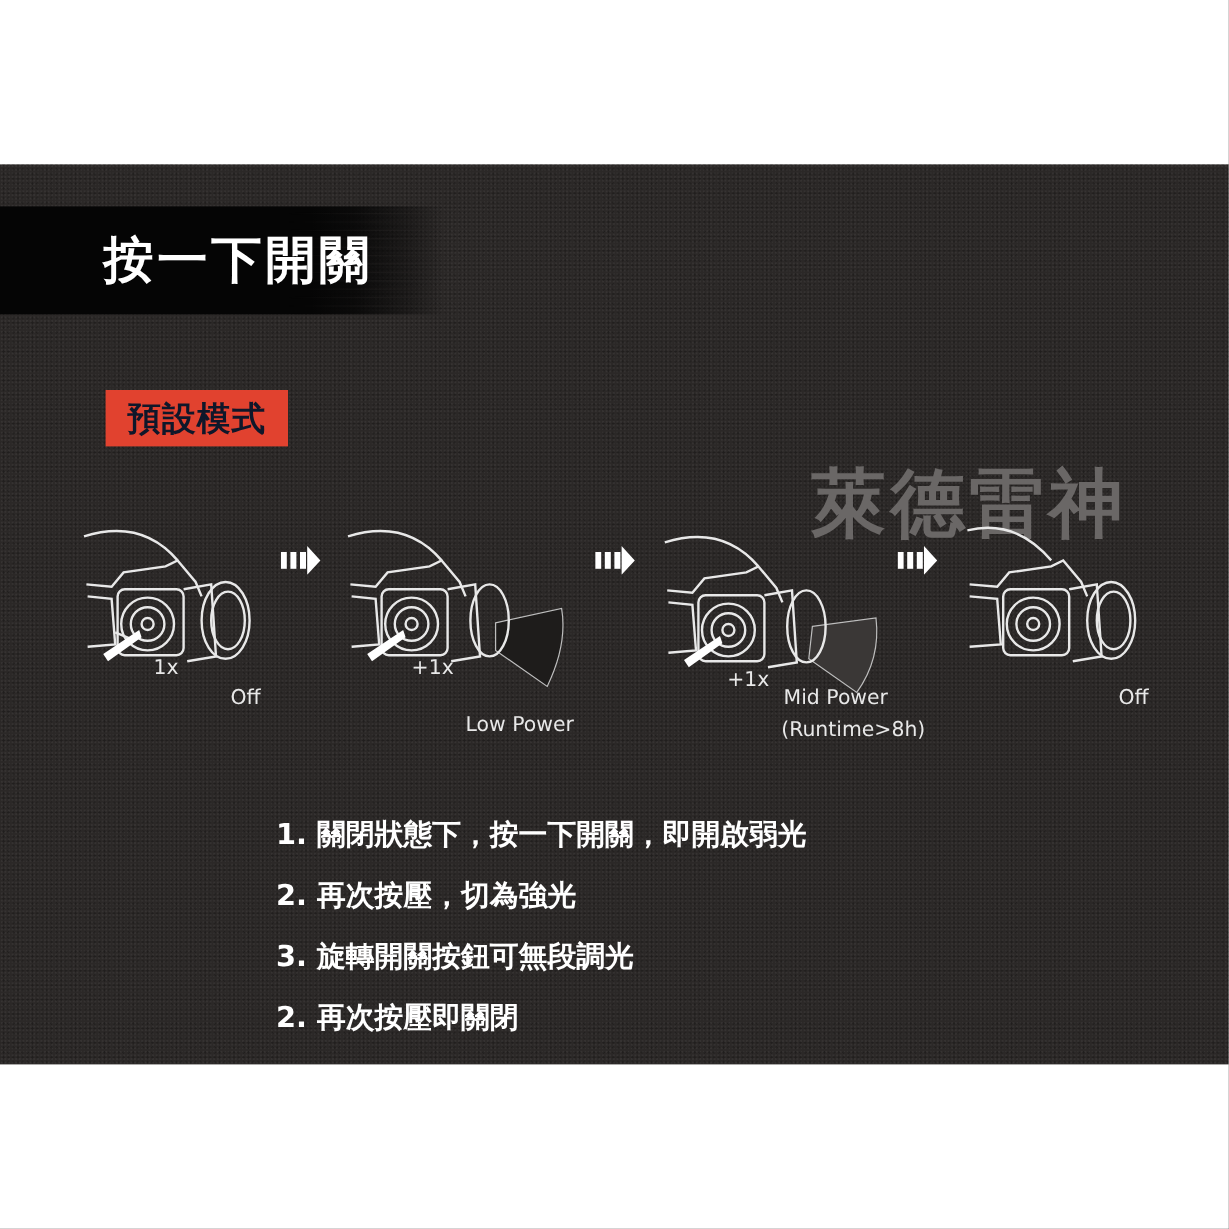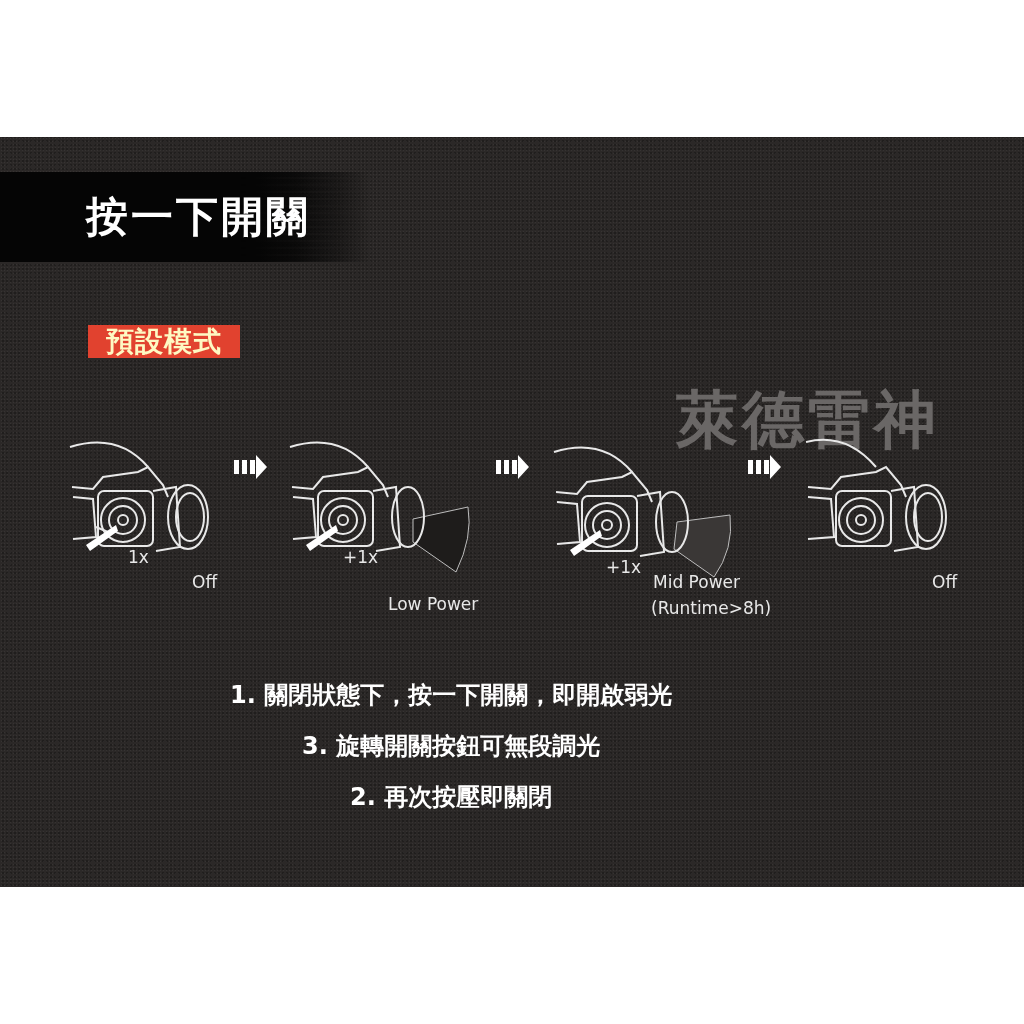--- a/index.html
+++ b/index.html
@@ -25,39 +25,39 @@
     content:""; position:absolute; inset:0;
     background:repeating-linear-gradient(to bottom, rgba(43,40,39,0) 0px, rgba(43,40,39,0) 5px, rgba(43,40,39,0.35) 6px, rgba(43,40,39,0) 7px);
     -webkit-mask-image:linear-gradient(to right, transparent 0%, transparent 65%, black 85%);
     mask-image:linear-gradient(to right, transparent 0%, transparent 65%, black 85%);
   }
   .title {
     position:absolute; left:86px; top:50px; color:#ffffff;
     font-size:42px; font-weight:bold; letter-spacing:3px; line-height:60px;
   }
   .badge {
-    position:absolute; left:88px; top:188px; width:152px; height:33px;
-    background:#e1422f; color:#fef9c3; font-weight:bold; font-size:28px;
+    position:absolute; left:88px; top:188px; width:152px; height:47px;
+    background:#e1422f; color:#0f172a; font-weight:bold; font-size:28px;
     display:flex; align-items:center; justify-content:center; letter-spacing:1px;
   }
   .watermark {
     position:absolute; left:676px; top:248px; color:#6a6766;
     font-size:62px; font-weight:bold; letter-spacing:4px; line-height:70px;
   }
   .step { position:absolute; }
   .step svg { display:block; }
   .arrow { position:absolute; }
   .lbl {
     position:absolute; color:#e8e8e8; font-size:17px; line-height:24px; white-space:nowrap;margin-left:40px;
   }
   .mode {
     position:absolute; color:#e8e8e8; font-size:17px; line-height:25px; white-space:nowrap;
   }
   .instructions {
-    position:absolute; left:230px; top:533px; margin:0; padding:0; list-style:none;text-align:center;
+    position:absolute; left:230px; top:533px; margin:0; padding:0; list-style:none;
   }
   .instructions li {
     color:#ffffff; font-size:24px; font-weight:bold; line-height:51px; white-space:nowrap;
   }
 </style>
 </head>
 <body>
 
 <div class="panel">
 
@@ -176,17 +176,18 @@
         <path d="M85 54 L108 50 L112 110 L88 114"></path>
         <ellipse cx="120" cy="80" rx="20" ry="32"></ellipse>
         <ellipse cx="122" cy="80" rx="14" ry="24"></ellipse>
       </g>
     </svg>
   </div>
   <div class="mode" style="left:932px; top:433px;">Off</div>
 
   <ul class="instructions">
     <li>1. 關閉狀態下，按一下開關，即開啟弱光</li>
+    <li>2. 再次按壓，切為強光</li>
     <li>3. 旋轉開關按鈕可無段調光</li>
     <li>2. 再次按壓即關閉</li>
   </ul>
 
 </div>
 
 </body></html>

